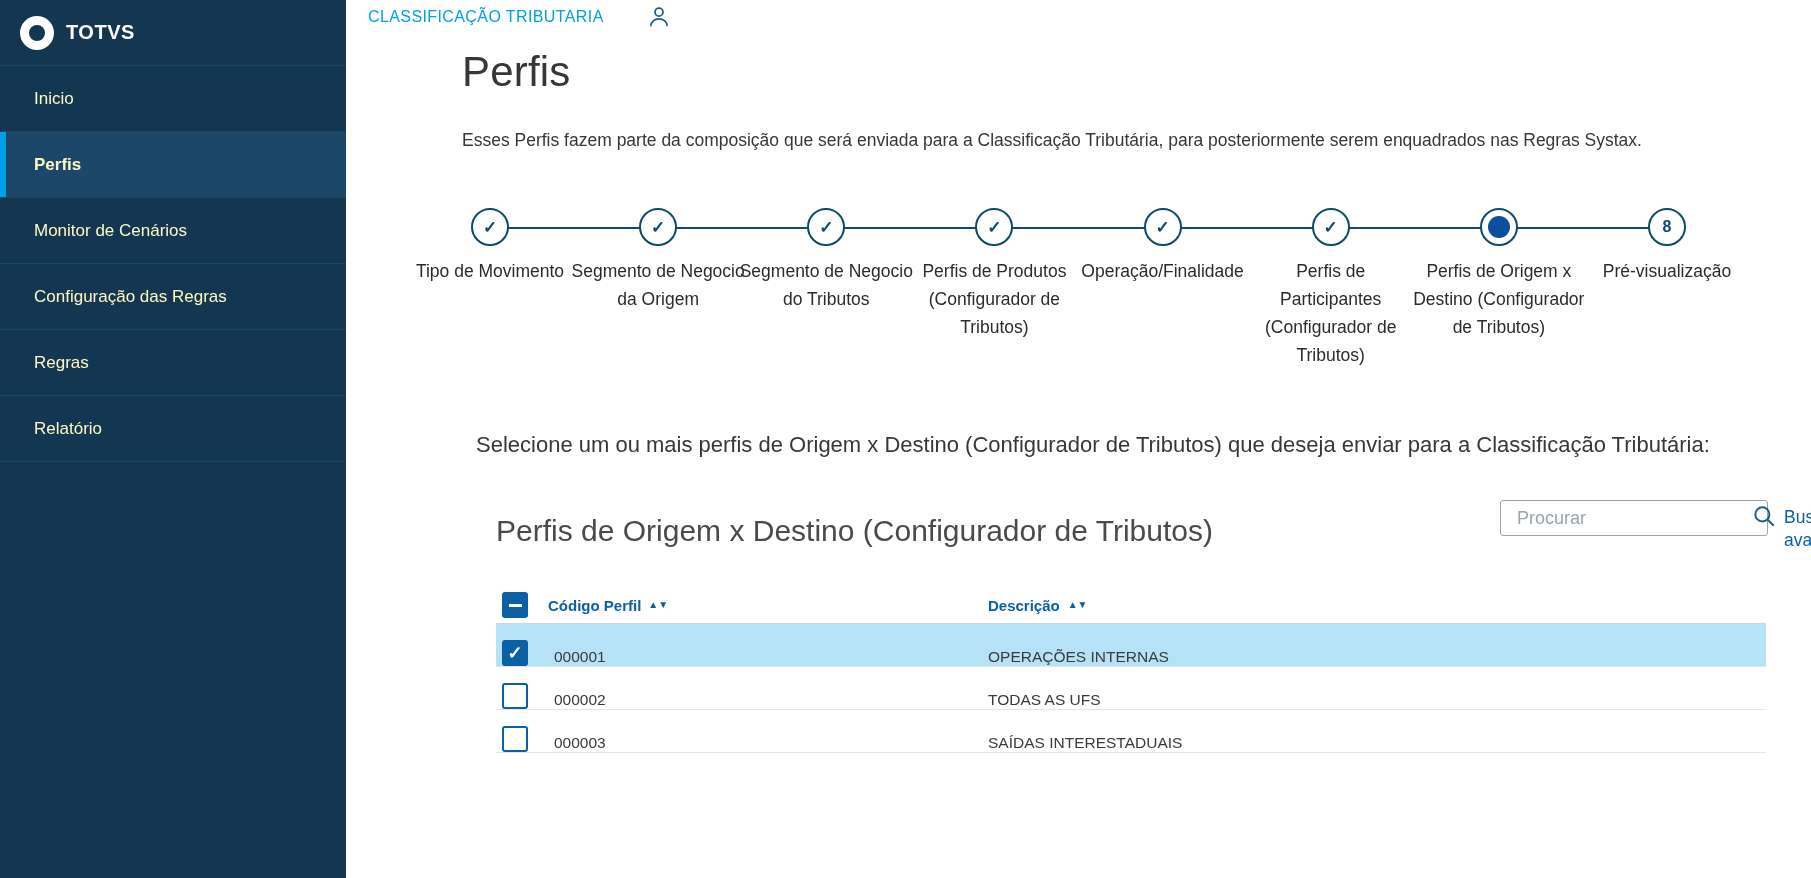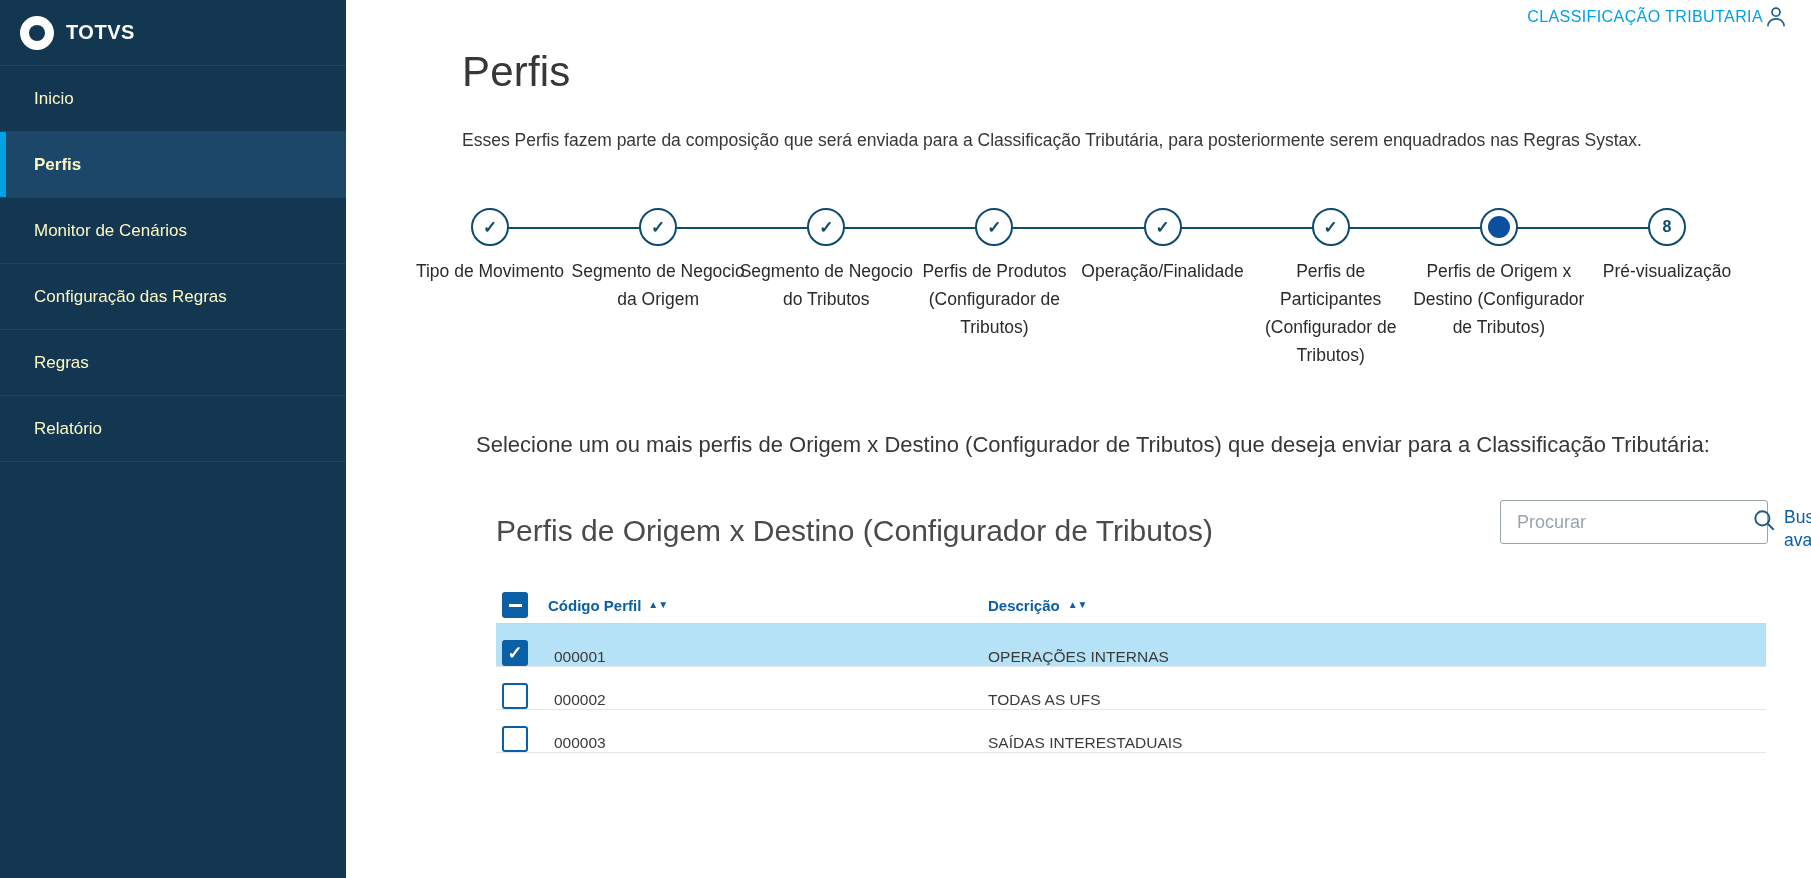--- a/index.html
+++ b/index.html
@@ -84,22 +84,23 @@
   .main {
     flex: 1;
     position: relative;
     background: #ffffff;
     overflow: hidden;
   }
   .topbar {
     height: 34px;
     display: flex;
     align-items: center;
-    justify-content: flex-end;
+    justify-content: flex-start;
     padding: 0 22px 0 22px;
+    gap: 42px;
   }
   .breadcrumb {
     color: #00a0e4;
     font-size: 16px;
     letter-spacing: 0.4px;
   }
   .user-icon svg { display: block; }
   .page-title {
     font-size: 42px;
     font-weight: normal;
@@ -208,21 +209,21 @@
     font-weight: normal;
     margin: 14px 0 0 0;
   }
   .search-area {
     display: flex;
     align-items: flex-start;
     gap: 16px;
   }
   .search-box {
     width: 268px;
-    height: 44px;
+    height: 36px;
     border: 1px solid #9aa4ab;
     border-radius: 3px;
     display: flex;
     align-items: center;
     padding: 0 10px 0 14px;
     background: #fff;
   }
   .search-box input {
     border: none;
     outline: none;

